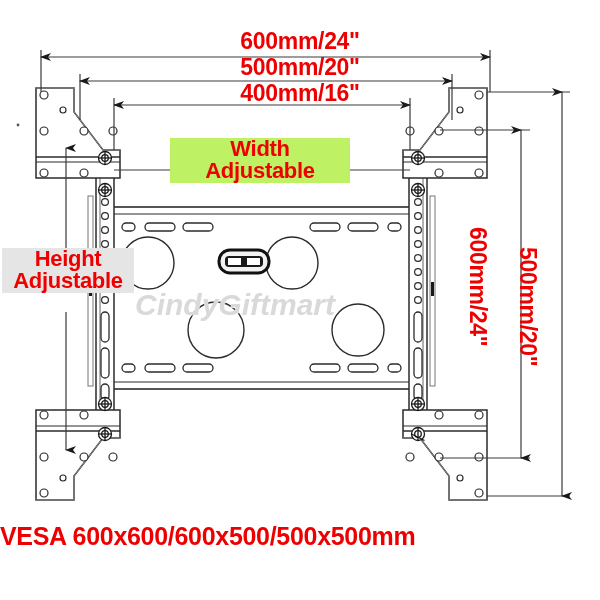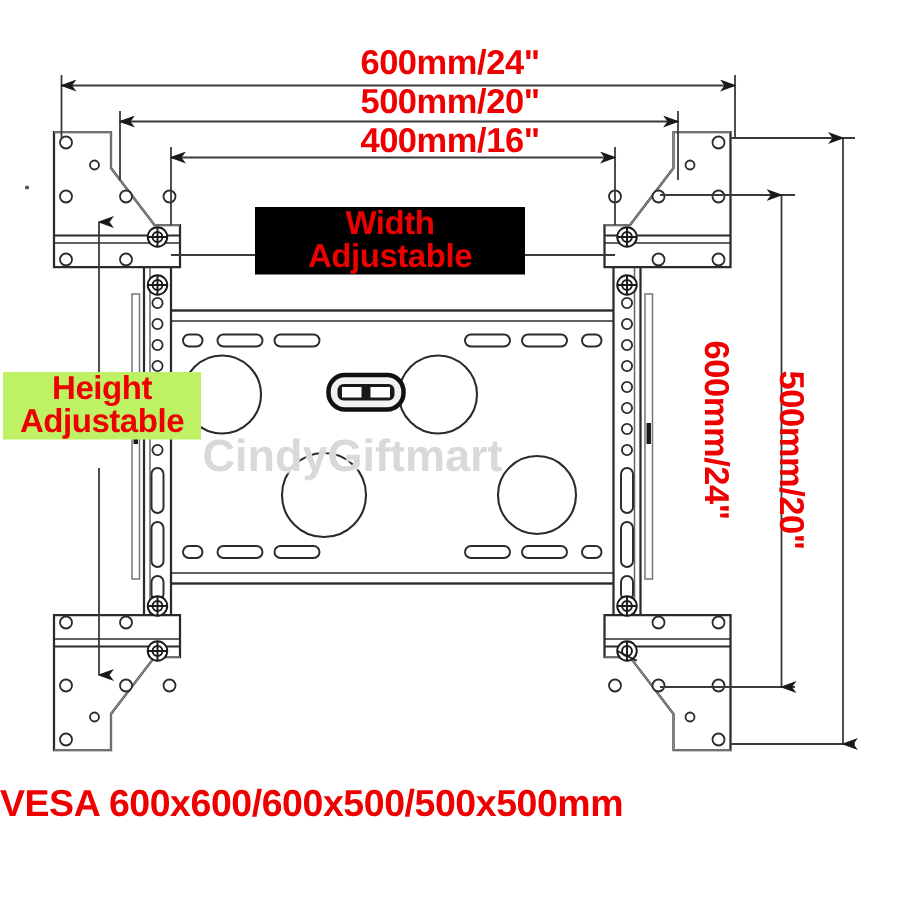--- a/index.html
+++ b/index.html
@@ -21,29 +21,29 @@
     line-height:1.02;
   }
   .dim-top{font-size:23px;text-align:center;}
   #lbl-600w{left:0;right:0;top:30px;text-align:center;}
   #lbl-500w{left:0;right:0;top:56px;text-align:center;}
   #lbl-400w{left:0;right:0;top:82px;text-align:center;}
 
   #lbl-width-adj{
     left:170px;top:138px;width:180px;
     font-size:22px;text-align:center;
-    background:#000000;
+    background:#bef264;
   }
   #lbl-width-adj .l1{display:block;}
   #lbl-width-adj .l2{display:block;}
 
   #lbl-height-adj{
     left:2px;top:248px;width:132px;
     font-size:22px;text-align:center;
-    background:#bef264;
+    background:#e5e5e5;
   }
   #lbl-height-adj .l1{display:block;}
   #lbl-height-adj .l2{display:block;}
 
   .vdim{
     position:absolute;
     font-size:23px;
     transform-origin:50% 50%;
     transform:rotate(90deg);
     text-align:center;
@@ -58,20 +58,21 @@
 
   #watermark{
     position:absolute;left:135px;top:288px;
     font-size:30px;font-weight:bold;
     color:#d9d9d9;
     font-family:"Liberation Sans", sans-serif;
     letter-spacing:0px;
     text-shadow:0 1px 1px rgba(255,255,255,.9);
     pointer-events:none;
     user-select:none;
+    font-style:italic;
   }
 </style>
 </head>
 <body>
 
 <div id="stage">
 
   <svg id="svgroot" viewBox="0 0 600 600" xmlns="http://www.w3.org/2000/svg">
     <defs>
       <marker id="arrR" markerWidth="11" markerHeight="8" refX="10" refY="4" orient="auto" markerUnits="userSpaceOnUse">

